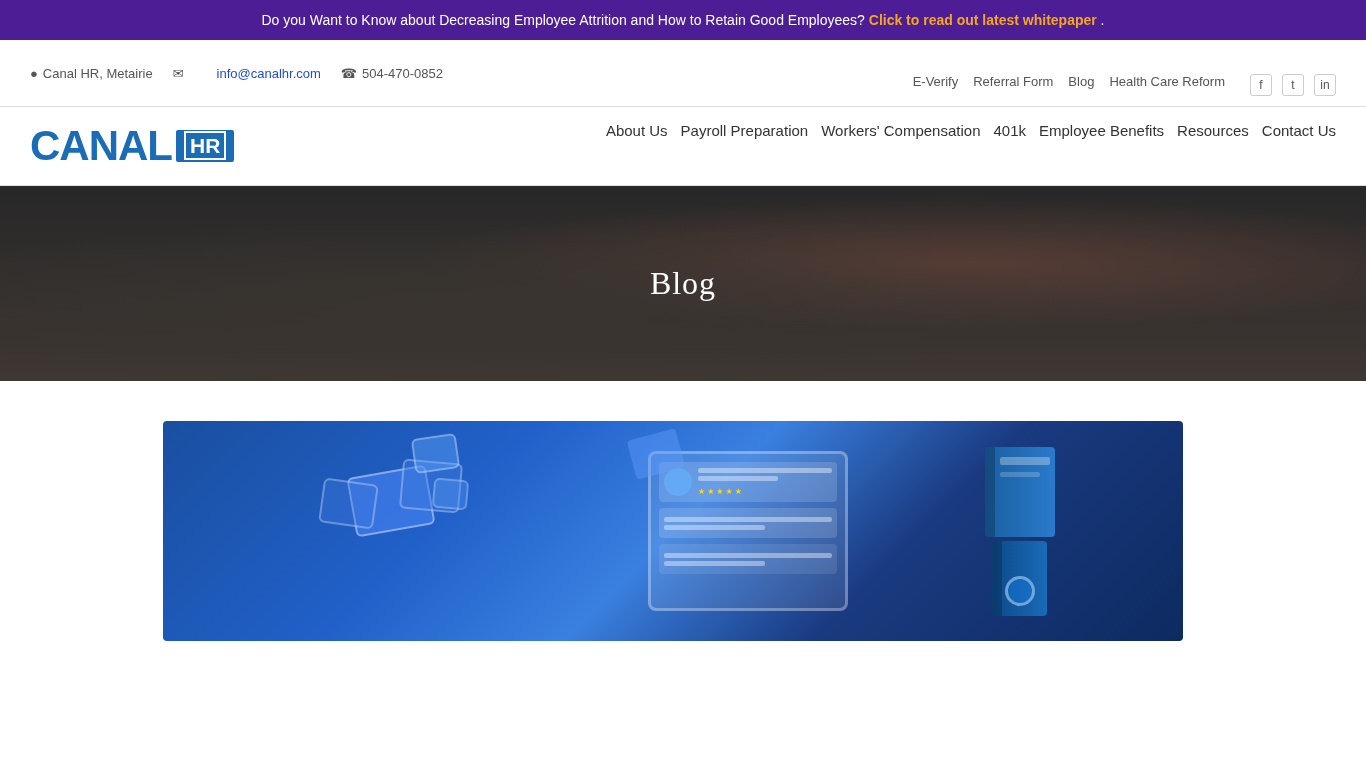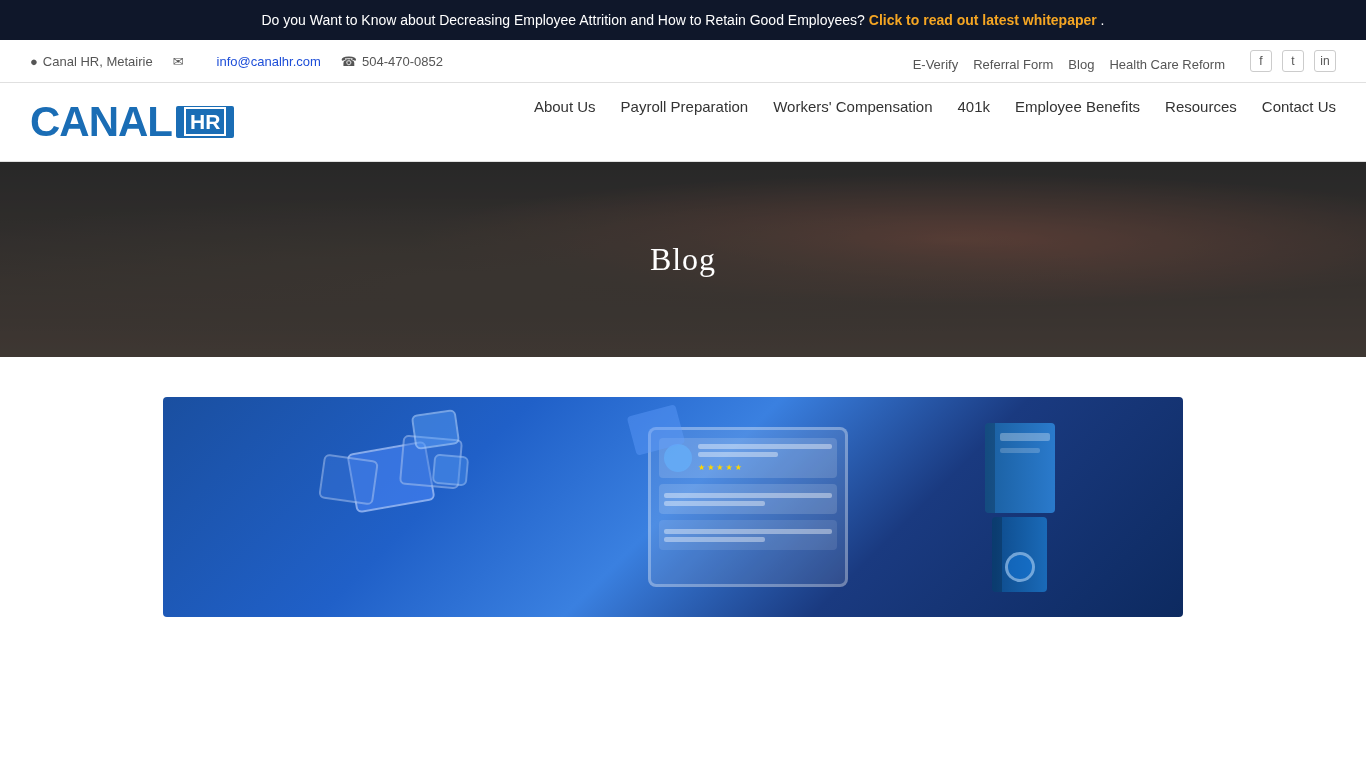--- a/index.html
+++ b/index.html
@@ -1,20 +1,20 @@
 <!DOCTYPE html>
 <html><head>
   <meta charset="utf-8">
   <style>
     * { margin: 0; padding: 0; box-sizing: border-box; }
     body { font-family: 'Georgia', 'Times New Roman', serif; color: #333; background: #fff; }
 
     
     .announcement-bar {
-      background: #0f172a;
+      background: #4c1d95;
       color: #fff;
       text-align: center;
       padding: 12px 20px;
       font-size: 14px;
       font-family: Arial, sans-serif;
     }
     .announcement-bar a {
       color: #f5a623;
       text-decoration: none;
       font-weight: bold;
@@ -35,24 +35,25 @@
       color: #555;
       font-family: Arial, sans-serif;
     }
     .contact-info span {
       display: flex;
       align-items: center;
       gap: 5px;
     }
     .top-links {
       display: flex;
-      align-items: flex-end;
+      align-items: flex-start;
       gap: 15px;
       font-size: 13px;
       font-family: Arial, sans-serif;
+      margin-top: 24px;
     }
     .top-links a {
       color: #555;
       text-decoration: none;
     }
     .social-icons {
       display: flex;
       gap: 10px;
       margin-left: 10px;
     }
@@ -99,21 +100,21 @@
       margin-left: 4px;
       font-family: Arial, sans-serif;
       border-radius: 2px;
     }
     .logo-hr-inner {
       border: 2px solid #fff;
       padding: 1px 4px;
     }
     .main-menu {
       display: flex;
-      gap: 25px;
+      gap: 13px;
       list-style: none;
       font-family: Arial, sans-serif;
       font-size: 15px;
     }
     .main-menu a {
       color: #333;
       text-decoration: none;
     }
 
     

